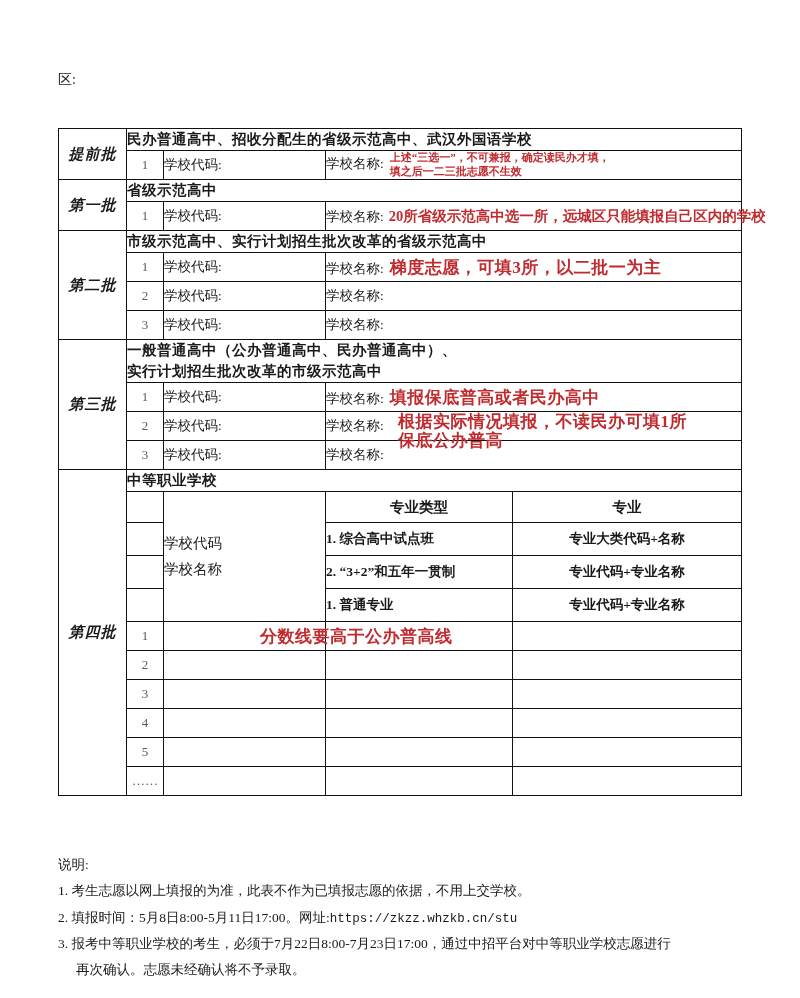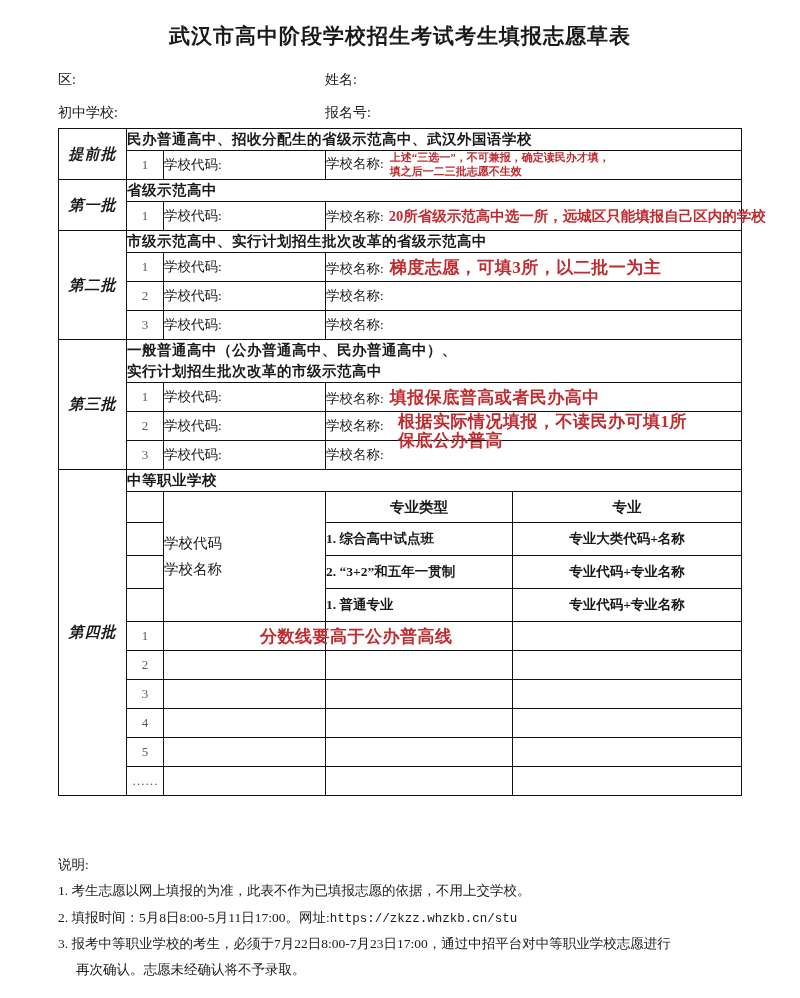--- a/index.html
+++ b/index.html
@@ -196,30 +196,24 @@
   .mono {
     font-family: "Liberation Mono", "DejaVu Sans Mono", monospace;
     font-size: 12.5px;
   }
 </style>
 </head>
 <body>
 
 <div class="page">
 
-  <div class="doc-title">武汉市高中阶段学校招生考试考生填报志愿草表</div>
 
   <div class="id-header">
     <div class="id-row">
       <div class="id-cell-left">区:</div>
-      <div class="id-cell-right">姓名:</div>
-    </div>
-    <div class="id-row">
-      <div class="id-cell-left">初中学校:</div>
-      <div class="id-cell-right">报名号:</div>
     </div>
   </div>
 
   <table class="form-table">
     <colgroup>
       <col style="width:68px">
       <col style="width:37px">
       <col style="width:162px">
       <col style="width:187px">
       <col>

